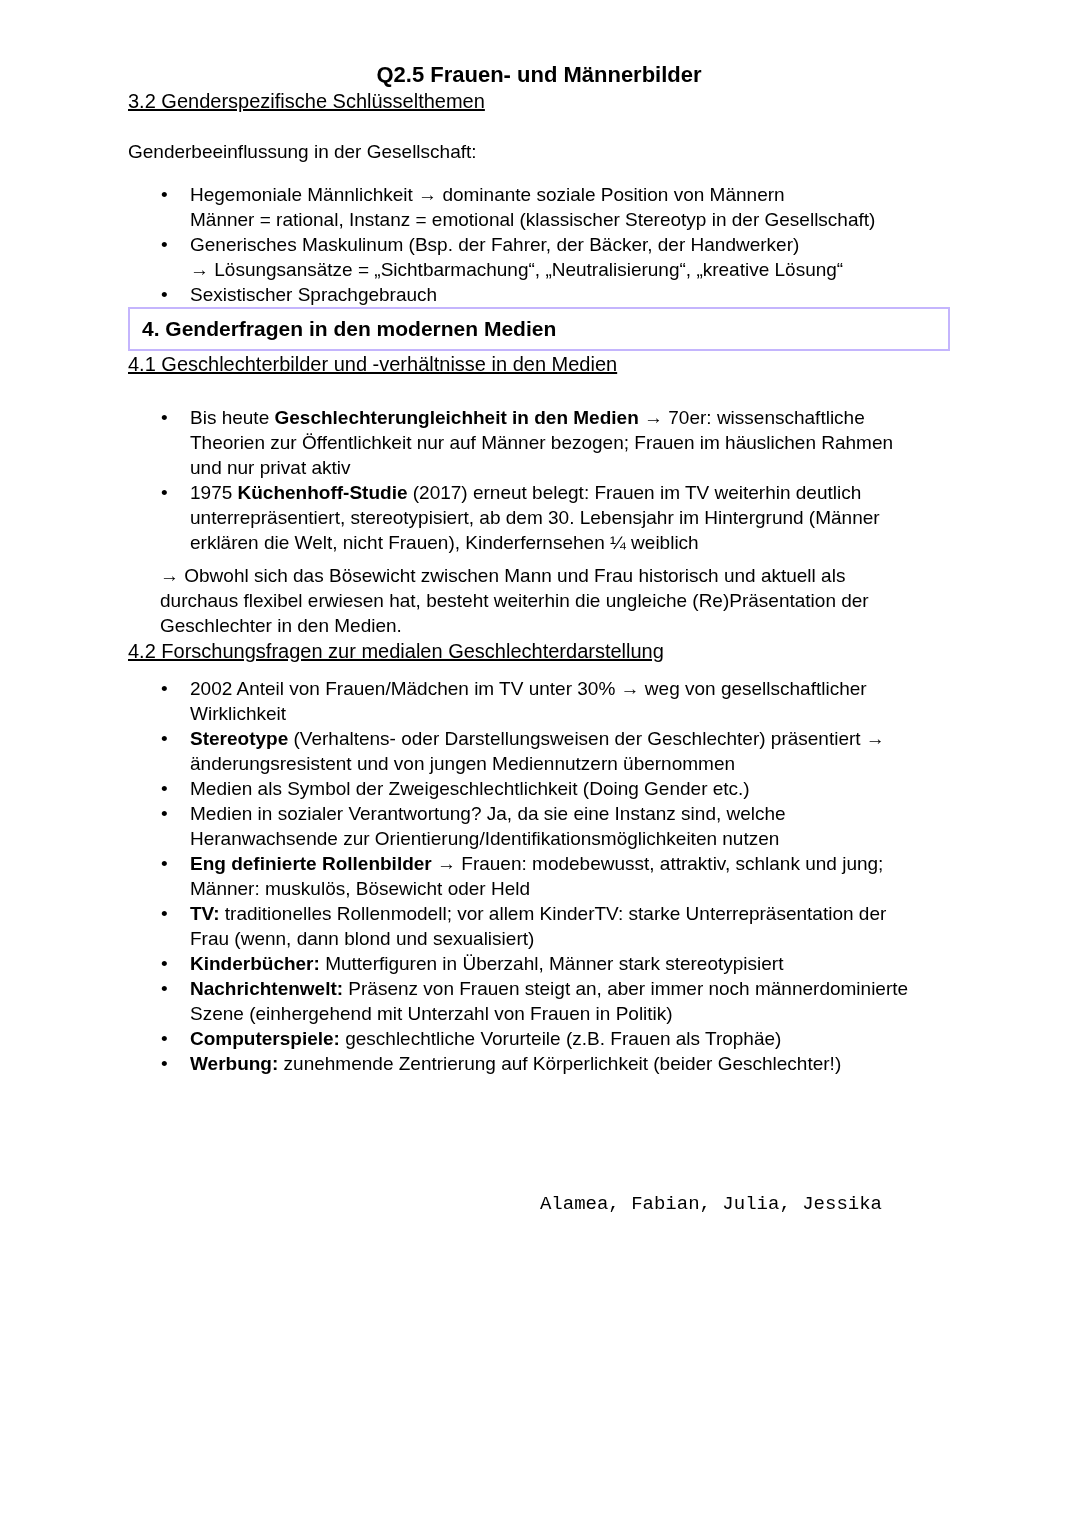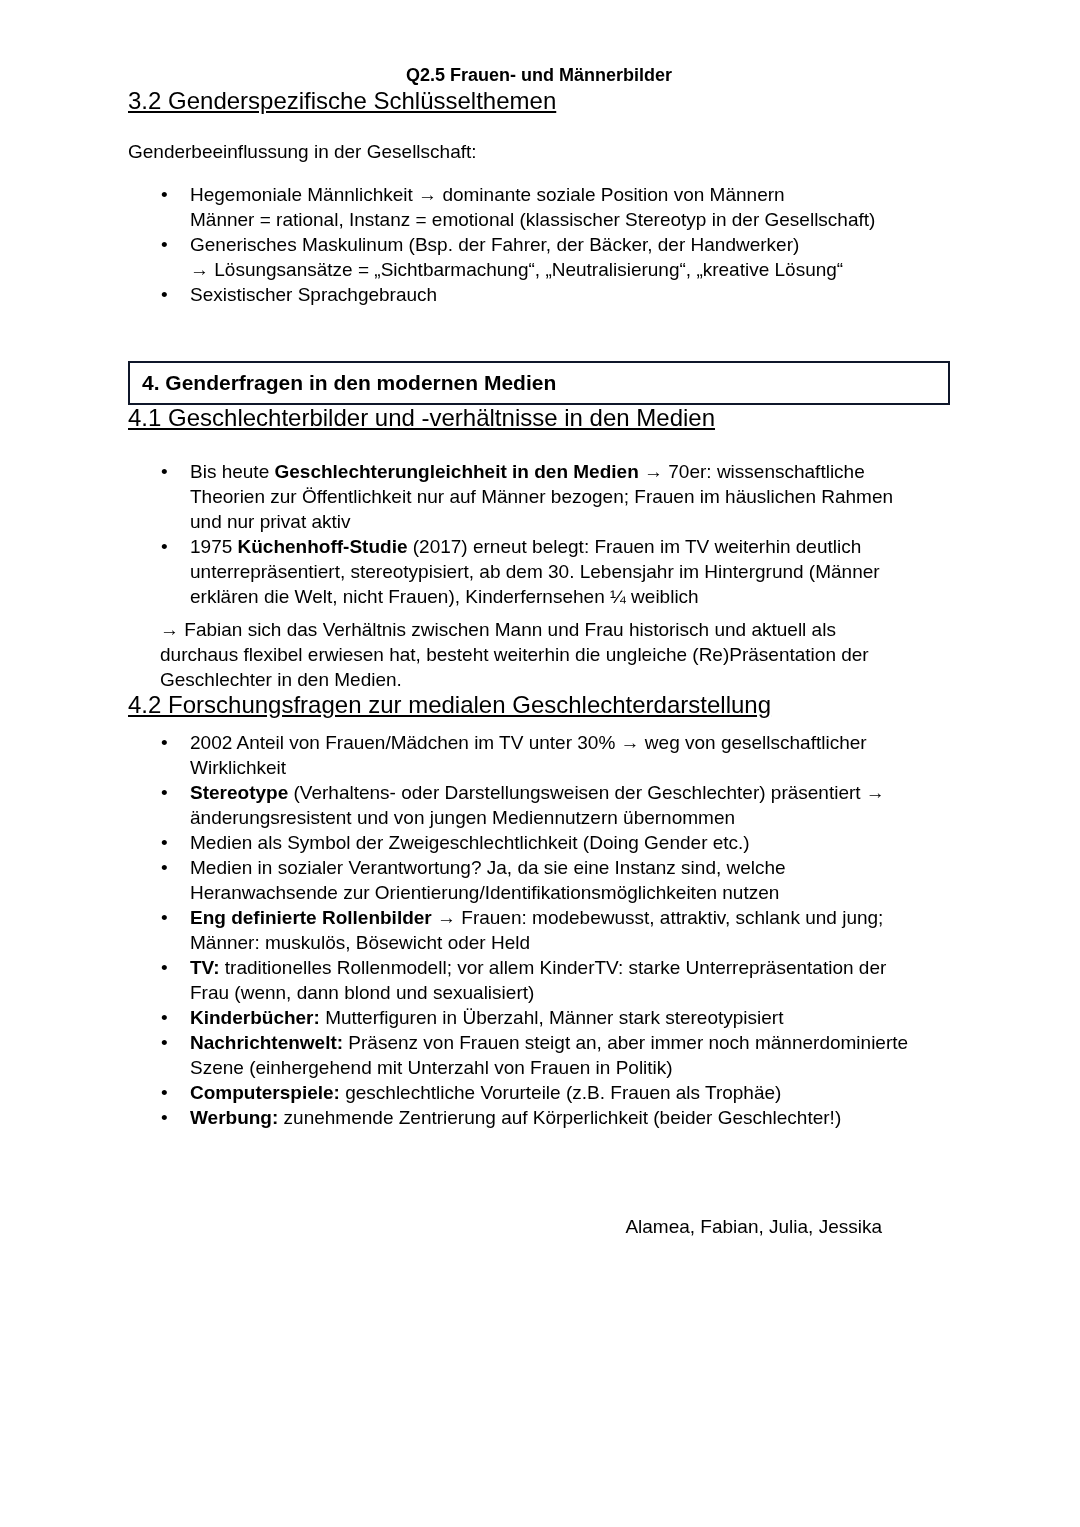--- a/index.html
+++ b/index.html
@@ -12,28 +12,28 @@
     color: #000000;
     font-family: "Liberation Sans", sans-serif;
     font-size: 19px;
     line-height: 25px;
     padding: 0 130px 0 128px;
     overflow: hidden;
   }
   h1.doc-title {
     margin: 0;
     padding-top: 62px;
-    font-size: 18px;
+    font-size: 22px;
     line-height: 26px;
     font-weight: bold;
     text-align: center;
   }
   h2.sec-heading {
     margin: 0;
-    font-size: 24px;
+    font-size: 20px;
     line-height: 26px;
     font-weight: normal;
     text-decoration: underline;
   }
   .h-s32 { margin-top: 47px; }
   .h-s41 { margin-top: 36px; }
   .h-s42 { margin-top: 52px; }
   p.intro { margin: 25px 0 0 0; }
   ul.bullets {
     list-style: none;
@@ -49,35 +49,35 @@
     white-space: pre-line;
   }
   ul.bullets li::before {
     content: "\2022";
     position: absolute;
     left: 33px;
     top: 0;
   }
   .b { font-weight: bold; }
   .sec-box {
-    margin-top: 54px;
-    border: 2px solid #0f172a;
+    border: 2px solid #c4b5fd;
     padding: 7px 12px;
     font-size: 21px;
     line-height: 26px;
     font-weight: bold;
   }
   p.note {
     margin: 8px 0 0 32px;
     white-space: pre-line;
   }
   .footer {
-    margin-top: 84px;
+    margin-top: 116px;
     text-align: right;
     padding-right: 68px;
+    font-family: Liberation Mono, monospace;
   }
 </style>
 </head>
 <body>
 
 <div class="page">
 
   <h1 class="doc-title">Q2.5 Frauen- und Männerbilder</h1>
 
   <h2 class="sec-heading h-s32">3.2 Genderspezifische Schlüsselthemen</h2>
@@ -100,21 +100,21 @@
 
   <ul class="bullets s41">
     <li><span>Bis heute </span><span class="b">Geschlechterungleichheit in den Medien</span><span> → 70er: wissenschaftliche
 Theorien zur Öffentlichkeit nur auf Männer bezogen; Frauen im häuslichen Rahmen
 und nur privat aktiv</span></li>
     <li><span>1975 </span><span class="b">Küchenhoff-Studie</span><span> (2017) erneut belegt: Frauen im TV weiterhin deutlich
 unterrepräsentiert, stereotypisiert, ab dem 30. Lebensjahr im Hintergrund (Männer
 erklären die Welt, nicht Frauen), Kinderfernsehen ¼ weiblich</span></li>
   </ul>
 
-  <p class="note">→ Fabian sich das Verhältnis zwischen Mann und Frau historisch und aktuell als
+  <p class="note">→ Obwohl sich das Bösewicht zwischen Mann und Frau historisch und aktuell als
 durchaus flexibel erwiesen hat, besteht weiterhin die ungleiche (Re)Präsentation der
 Geschlechter in den Medien.</p>
 
   <h2 class="sec-heading h-s42">4.2 Forschungsfragen zur medialen Geschlechterdarstellung</h2>
 
   <ul class="bullets s42">
     <li><span>2002 Anteil von Frauen/Mädchen im TV unter 30% → weg von gesellschaftlicher
 Wirklichkeit</span><span class="b"></span><span></span></li>
     <li><span></span><span class="b">Stereotype</span><span> (Verhaltens- oder Darstellungsweisen der Geschlechter) präsentiert →
 änderungsresistent und von jungen Mediennutzern übernommen</span></li>

